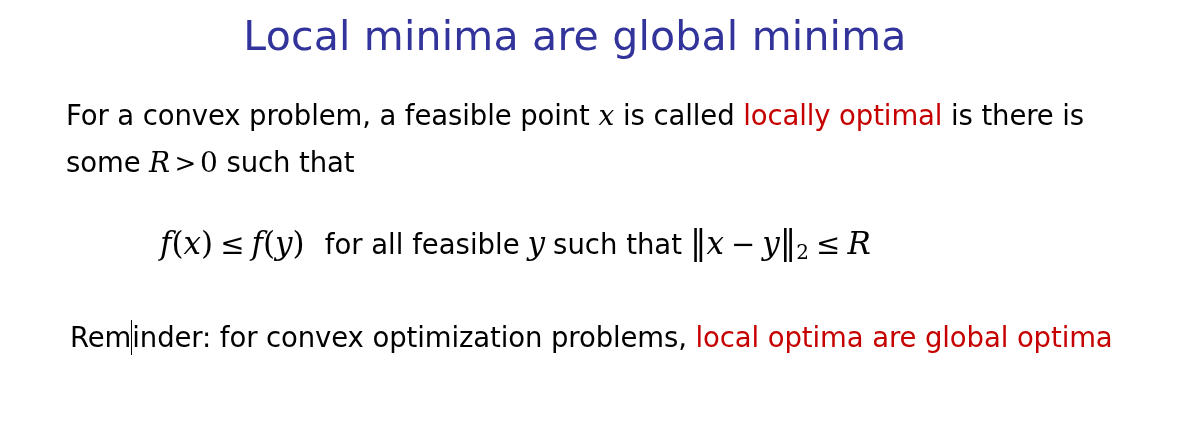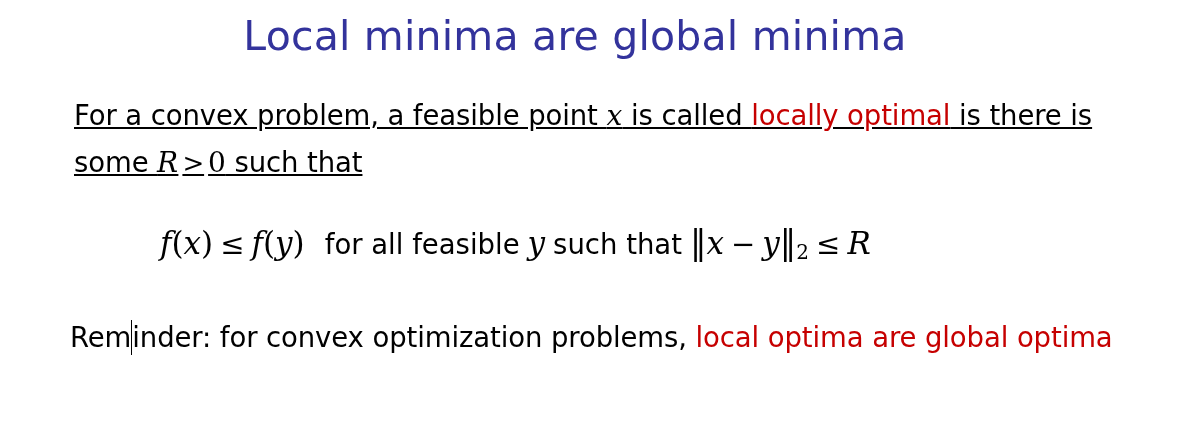--- a/index.html
+++ b/index.html
@@ -50,24 +50,23 @@
   .para {
     font-family: "DejaVu Sans", sans-serif;
     font-size: 27.5px;
     line-height: 46px;
     color: #000000;
     letter-spacing: -0.1px;
   }
 
   .para-1 {
     position: absolute;
-    left: 16px;
+    left: 8px;
     top: 0;
     width: 1085px;
-    text-decoration: underline;
   }
 
   .para-2 {
     position: absolute;
     left: 12px;
     top: 222px;
     width: 1085px;
   }
 
   

